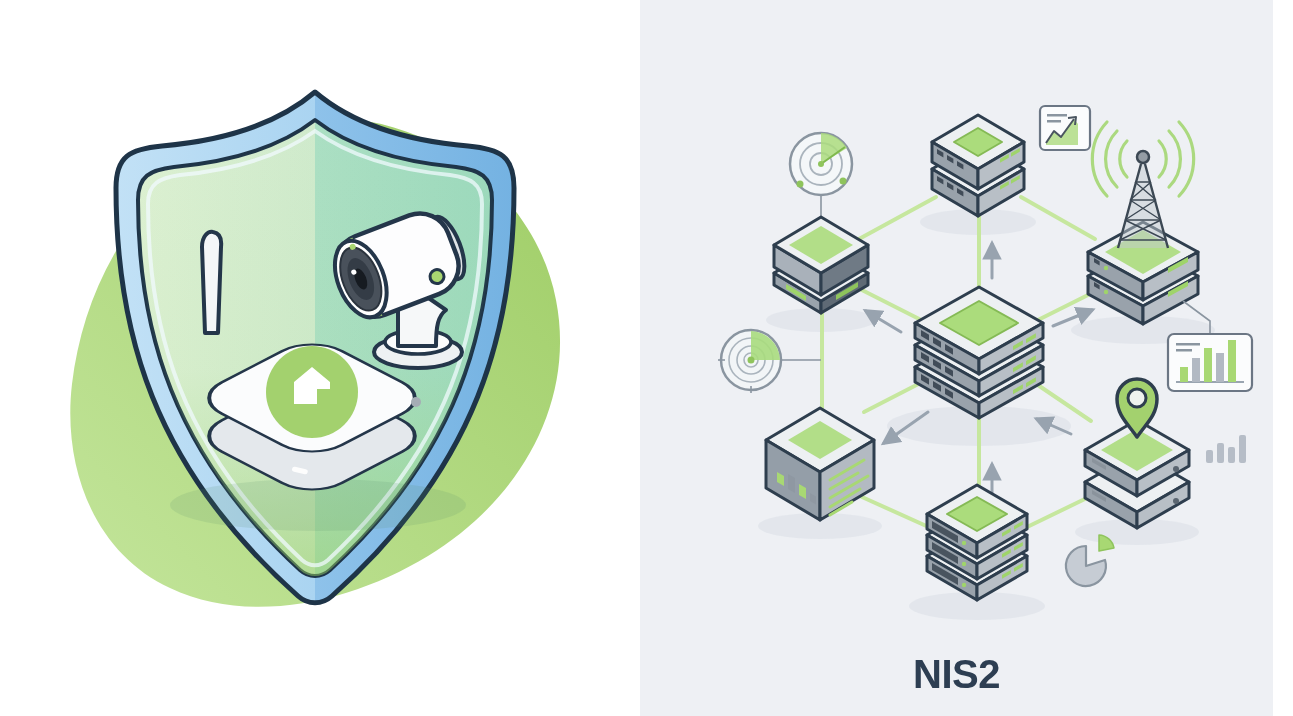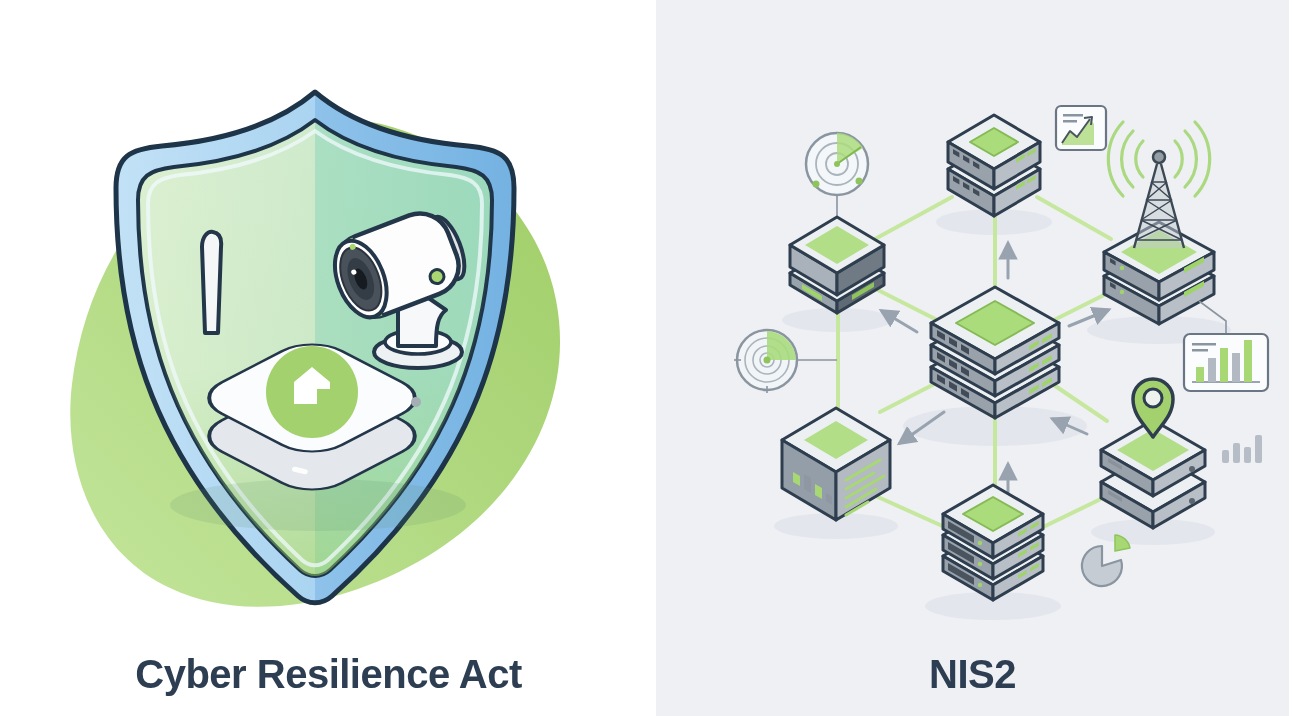--- a/index.html
+++ b/index.html
@@ -5,21 +5,21 @@
   :root{
     --accent-green:#a3d16e; --light-green:#abdc7c; --line-green:#c6e79e;
     --arrow-gray:#98a3af; --title-color:#2d3e52; --left-bg:#ffffff;
     --right-bg:#eef0f4; --divider:#d8dbe0; --outline-navy:#24364a; --diagram-outline:#2e3e4e;
   }
   *{margin:0;padding:0;box-sizing:border-box}
   html,body{width:1293px;height:716px;overflow:hidden;font-family:"Liberation Sans",sans-serif}
   .stage{position:relative;width:1293px;height:716px;background:var(--left-bg)}
   .panel{position:absolute;top:0;height:716px}
   .panel-left{left:0;width:657px;background:var(--left-bg)}
-  .panel-right{left:656px;width:633px;background:var(--right-bg)}
+  .panel-right{left:640px;width:633px;background:var(--right-bg)}
   .divider{position:absolute;top:0;left:656px;width:4px;height:716px;background:var(--divider)}
   .title{position:absolute;width:100%;text-align:center;font-weight:700;font-size:40px;
          letter-spacing:-0.5px;color:var(--title-color)}
   .panel-left .title{top:652px}
   .panel-right .title{top:652px}
   svg{display:block}
   
   .f{stroke:var(--diagram-outline);stroke-width:3;stroke-linejoin:round}
   .fT{fill:#edf0f2}.fL{fill:#99a2ab}.fR{fill:#b8bfc6}
   .gsq{fill:var(--light-green);stroke:#85ba55;stroke-width:2;stroke-linejoin:round}
@@ -100,21 +100,20 @@
       <g>
         <path d="M205,333 L202,247 C202,236 208,231 213,232 C219,233 222,238 221,247 L218,333 Z" fill="#f4f6f8" stroke="#24364a" stroke-width="4" stroke-linejoin="round"></path>
         <rect x="-85" y="-85" width="170" height="170" rx="42" transform="translate(312,436) scale(1,0.52) rotate(45)" fill="#e4e8ec" stroke="#24364a" stroke-width="4"></rect>
         <rect x="-85" y="-85" width="170" height="170" rx="42" transform="translate(312,398) scale(1,0.52) rotate(45)" fill="#fbfcfd" stroke="#24364a" stroke-width="4"></rect>
         <circle cx="416" cy="402" r="5" fill="#a5adb5"></circle>
         <rect x="292" y="468" width="16" height="5" rx="2.5" transform="rotate(13 300 470)" fill="#ffffff" opacity="0.9"></rect>
         <circle cx="312" cy="392" r="46" fill="#a3d16e"></circle>
         <path d="M294,404 L294,382 L312,367 L330,382 L330,389 L317,389 L317,404 Z" fill="#ffffff"></path>
       </g>
     </svg>
-    <div class="title">Cyber Resilience Act</div>
   </div>
 
   <div class="divider"></div>
 
   <div class="panel panel-right">
     <svg width="633" height="716" viewBox="0 0 633 716">
       <defs>
         <path id="slotL" d="M0,0 l8,4.7 v6 l-8,-4.7 z" fill="#414c58" stroke="none"></path>
         <path id="dashR" d="M0,0 l11,-6.3 v4.6 l-11,6.3 z" fill="#9fd46a" stroke="none"></path>
         <marker id="ah" viewBox="0 0 10 10" refX="8" refY="5" markerWidth="6.5" markerHeight="6.5" orient="auto-start-reverse">

